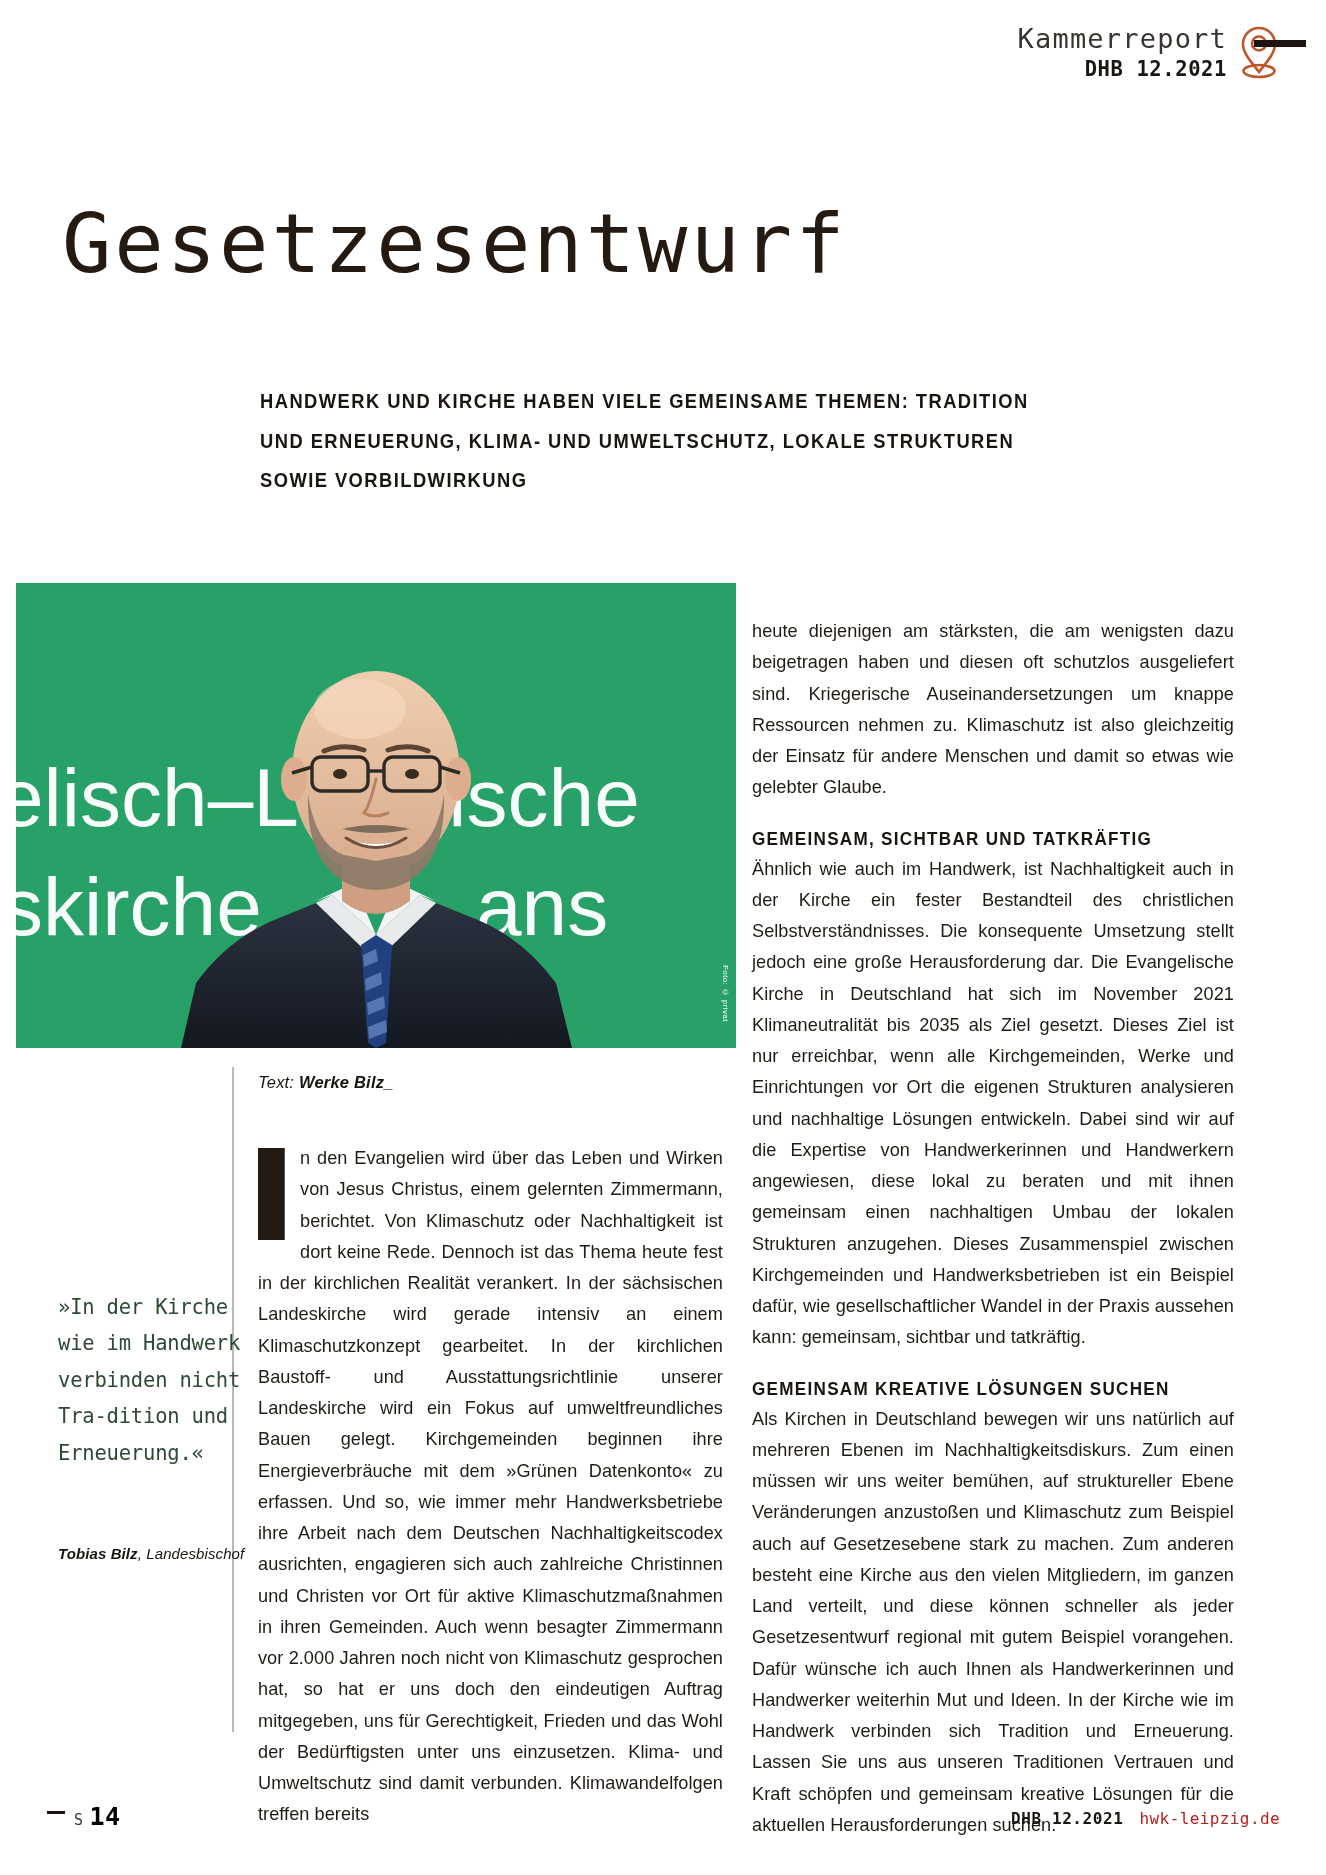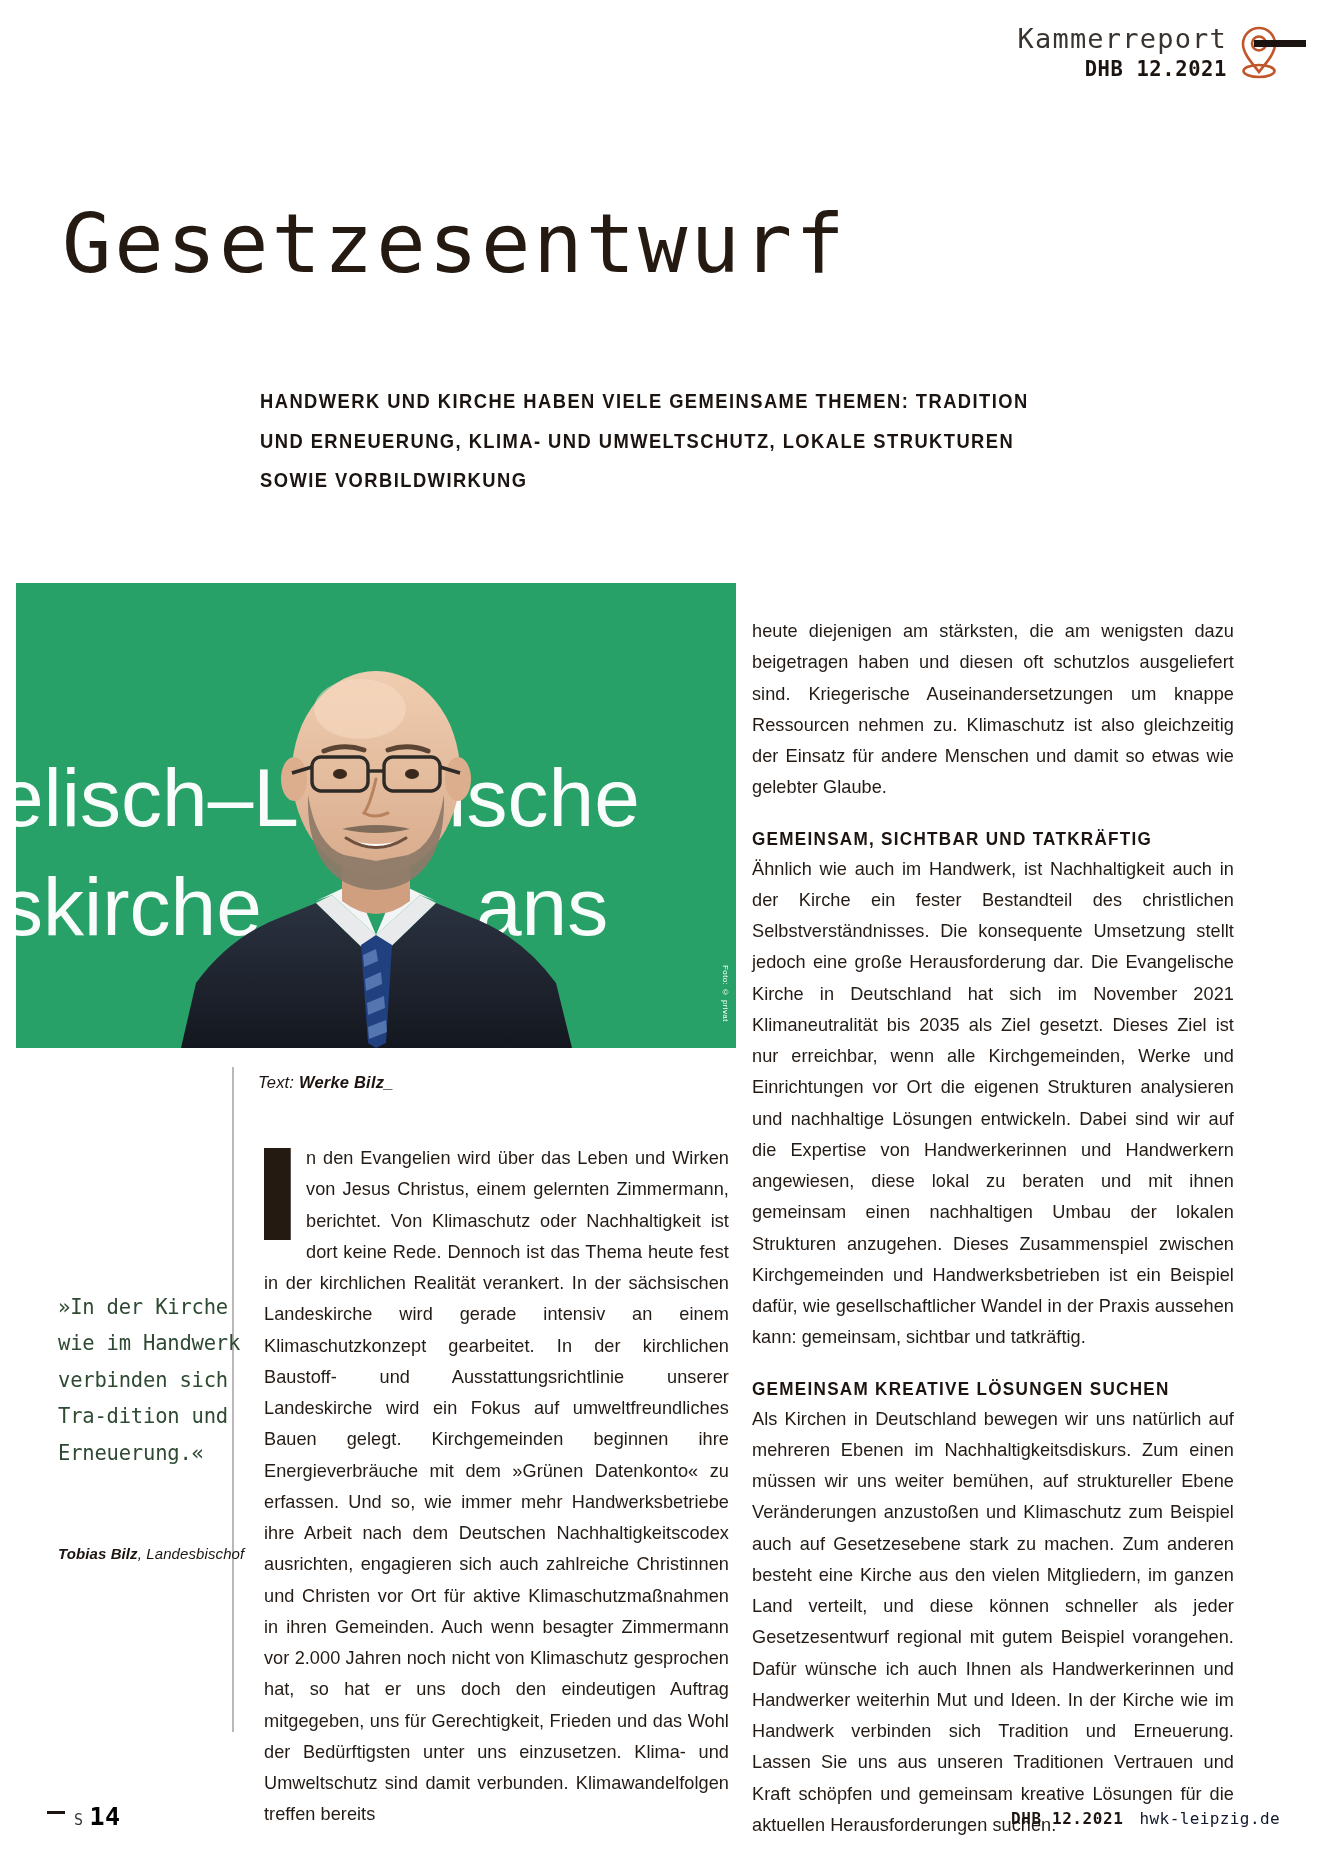--- a/index.html
+++ b/index.html
@@ -162,21 +162,20 @@
     letter-spacing: 0.1px;
   }
   .pullquote-attrib b { font-weight: 700; }
 
   
   .col-mid {
     position: absolute;
     top: 1142px;
     left: 258px;
     width: 465px;
-    margin-left: 6px;
   }
   .col-right {
     position: absolute;
     top: 583px;
     left: 752px;
     width: 482px;
     margin-top: 32px;
   }
 
   .body-text {
@@ -258,21 +257,21 @@
   .footer-dhb {
     font-family: "DejaVu Sans Mono", monospace;
     font-size: 16px;
     font-weight: 700;
     color: #1c1410;
     letter-spacing: 0.6px;
   }
   .footer-url {
     font-family: "DejaVu Sans Mono", monospace;
     font-size: 16px;
-    color: #0f172a;
+    color: #b91c1c;
     letter-spacing: 0.4px;
   }
 </style>
 </head>
 <body>
 
 <div class="page">
 
   <div class="header">
     <div class="header-text">
@@ -370,21 +369,21 @@
     <div class="photo-credit">Foto: © privat</div>
   </div>
 
   <div class="col-divider"></div>
 
   <div class="text-credit">
     <span>Text:</span>
     <b>Werke Bilz_</b>
   </div>
 
-  <div class="pullquote">»In der Kirche wie im Handwerk verbinden sich Tra-dition und Erneuerung.«</div>
+  <div class="pullquote">»In der Kirche wie im Handwerk verbinden nicht Tra-dition und Erneuerung.«</div>
   <div class="pullquote-attrib">
     <b>Tobias Bilz</b><span>, Landesbischof</span>
   </div>
 
   <div class="col-mid">
     <div class="body-text dropcap-wrap">
       <span class="dropcap"></span>
       <p>n den Evangelien wird über das Leben und Wirken von Jesus Christus, einem gelernten Zimmermann, berichtet. Von Klimaschutz oder Nachhaltigkeit ist dort keine Rede. Dennoch ist das Thema heute fest in der kirchlichen Realität verankert. In der sächsischen Landeskirche wird gerade intensiv an einem Klimaschutzkonzept gearbeitet. In der kirchlichen Baustoff- und Ausstattungsrichtlinie unserer Landeskirche wird ein Fokus auf umweltfreundliches Bauen gelegt. Kirchgemeinden beginnen ihre Energieverbräuche mit dem »Grünen Datenkonto« zu erfassen. Und so, wie immer mehr Handwerksbetriebe ihre Arbeit nach dem Deutschen Nachhaltigkeitscodex ausrichten, engagieren sich auch zahlreiche Christinnen und Christen vor Ort für aktive Klimaschutzmaßnahmen in ihren Gemeinden. Auch wenn besagter Zimmermann vor 2.000 Jahren noch nicht von Klimaschutz gesprochen hat, so hat er uns doch den eindeutigen Auftrag mitgegeben, uns für Gerechtigkeit, Frieden und das Wohl der Bedürftigsten unter uns einzusetzen. Klima- und Umweltschutz sind damit verbunden. Klimawandelfolgen treffen bereits</p>
     </div>
   </div>

